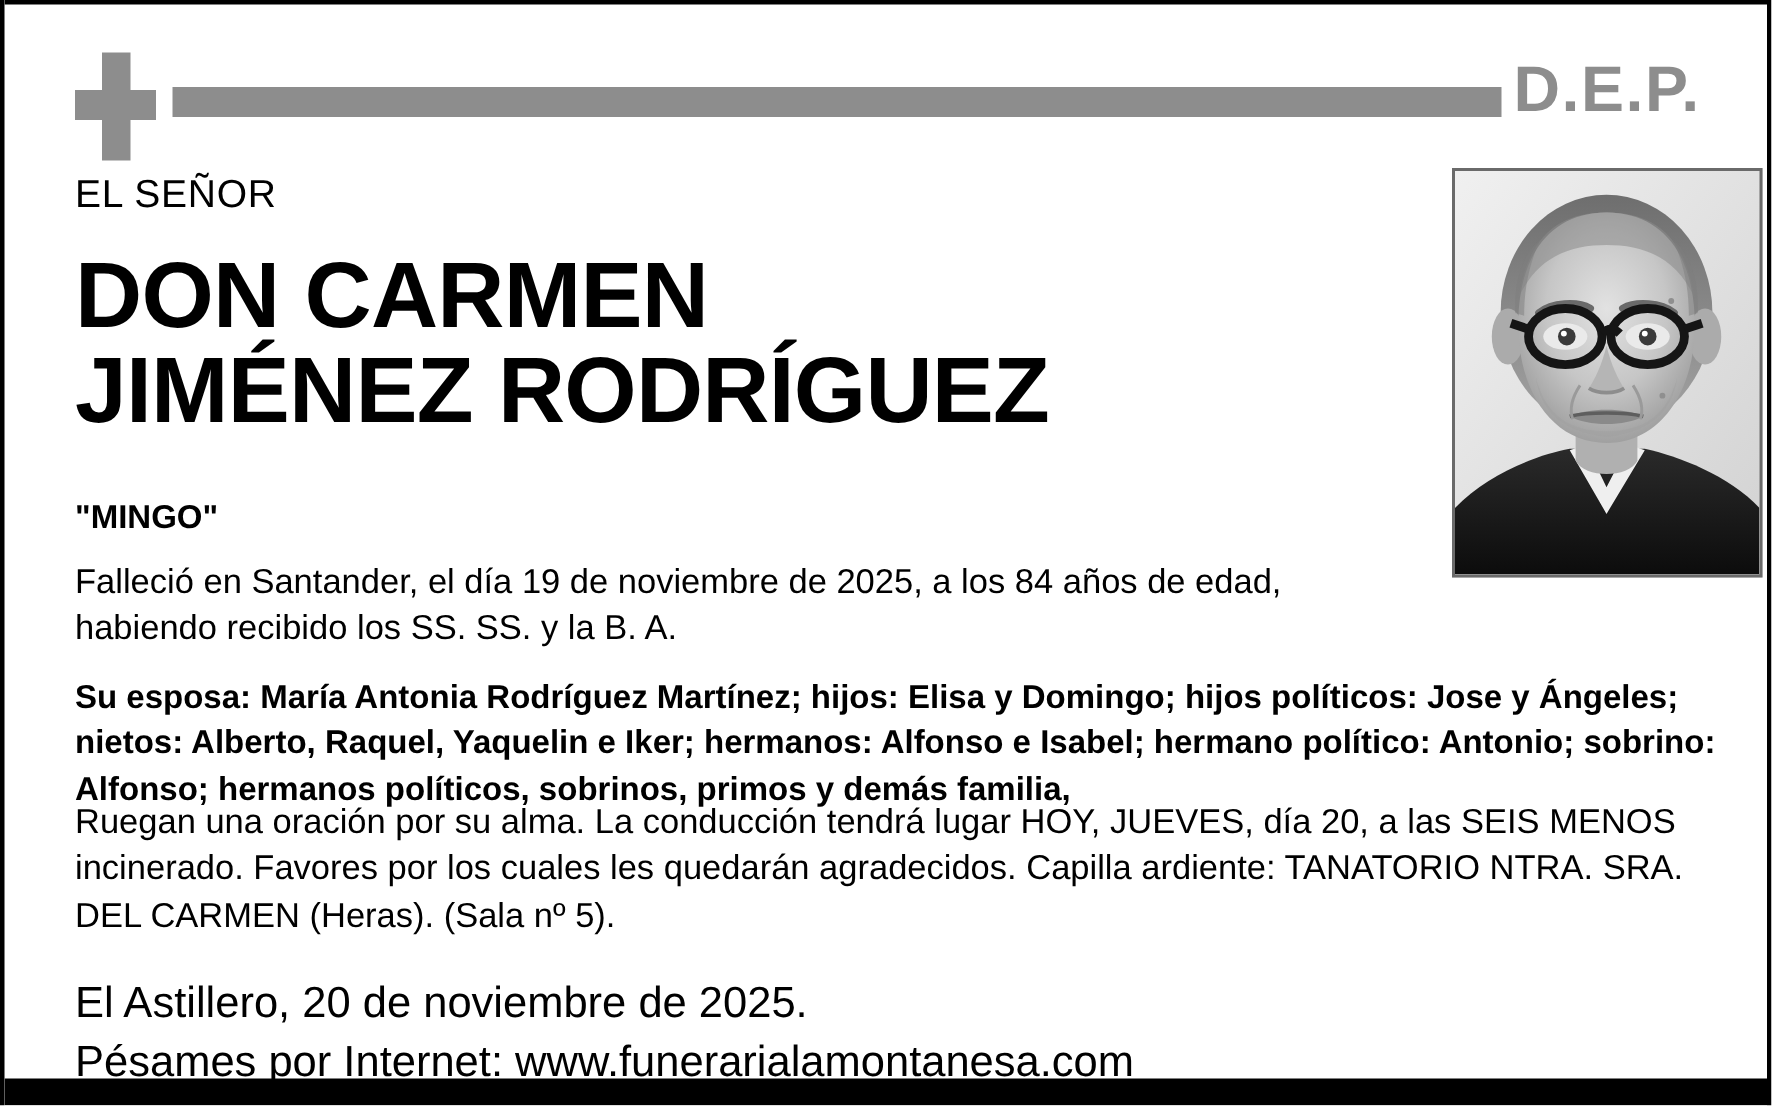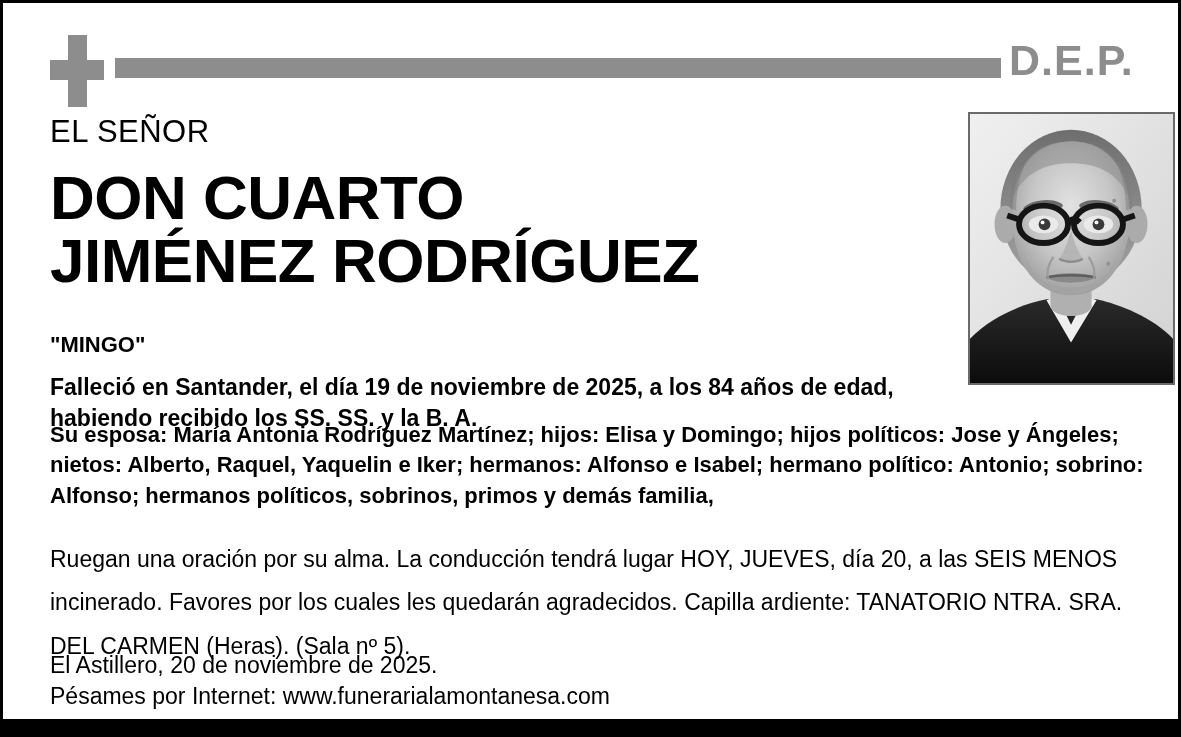--- a/index.html
+++ b/index.html
@@ -106,21 +106,21 @@
     position: absolute;
     left: 3px;
     top: 0;
     width: 1080px;
   }
 
   .pretitle {
     position: absolute;
     left: 0;
     top: 116px;
-    font-size: 31px;
+    font-size: 26px;
     font-weight: normal;
     letter-spacing: 0.5px;
     color: #000000;
     line-height: 1;
     white-space: nowrap;
   }
 
   .name {
     position: absolute;
     left: 0;
@@ -146,56 +146,56 @@
     line-height: 1;
     white-space: nowrap;
   }
 
   .death {
     position: absolute;
     left: 0;
     top: 372px;
     width: 900px;
     font-size: 23px;
-    font-weight: bold;
+    font-weight: normal;
     color: #000000;
     line-height: 1.33;
   }
   .death .ln { display: block; white-space: nowrap; }
 
   .family {
     position: absolute;
     left: 0;
-    top: 420px;
+    top: 450px;
     width: 1078px;
     font-size: 22px;
     font-weight: bold;
     color: #000000;
     line-height: 1.38;
   }
   .family .ln { display: block; white-space: nowrap; }
 
   .body {
     position: absolute;
     left: 0;
     top: 532px;
     width: 1078px;
     font-size: 23px;
     font-weight: normal;
     color: #000000;
     line-height: 1.36;
   }
-  .body .ln { display: block; white-space: nowrap; margin-top: 12px; }
+  .body .ln { display: block; white-space: nowrap; }
 
   .footer {
     position: absolute;
     left: 0;
     top: 650px;
     width: 900px;
-    font-size: 23px;
+    font-size: 29px;
     font-weight: normal;
     color: #000000;
     line-height: 1.36;
   }
   .footer .ln { display: block; white-space: nowrap; }
 
   
   .photo-frame {
     position: absolute;
     left: 921px;
@@ -229,21 +229,21 @@
       </div>
       <div class="rule"></div>
       <div class="dep">D.E.P.</div>
     </div>
 
     <div class="textcol">
 
       <div class="pretitle">EL SEÑOR</div>
 
       <div class="name">
-        <span class="ln">DON CUARTO</span>
+        <span class="ln">DON CARMEN</span>
         <span class="ln">JIMÉNEZ RODRÍGUEZ</span>
       </div>
 
       <div class="nickname">"MINGO"</div>
 
       <div class="death">
         <span class="ln">Falleció en Santander, el día 19 de noviembre de 2025, a los 84 años de edad,</span>
         <span class="ln">habiendo recibido los SS. SS. y la B. A.</span>
       </div>
 

